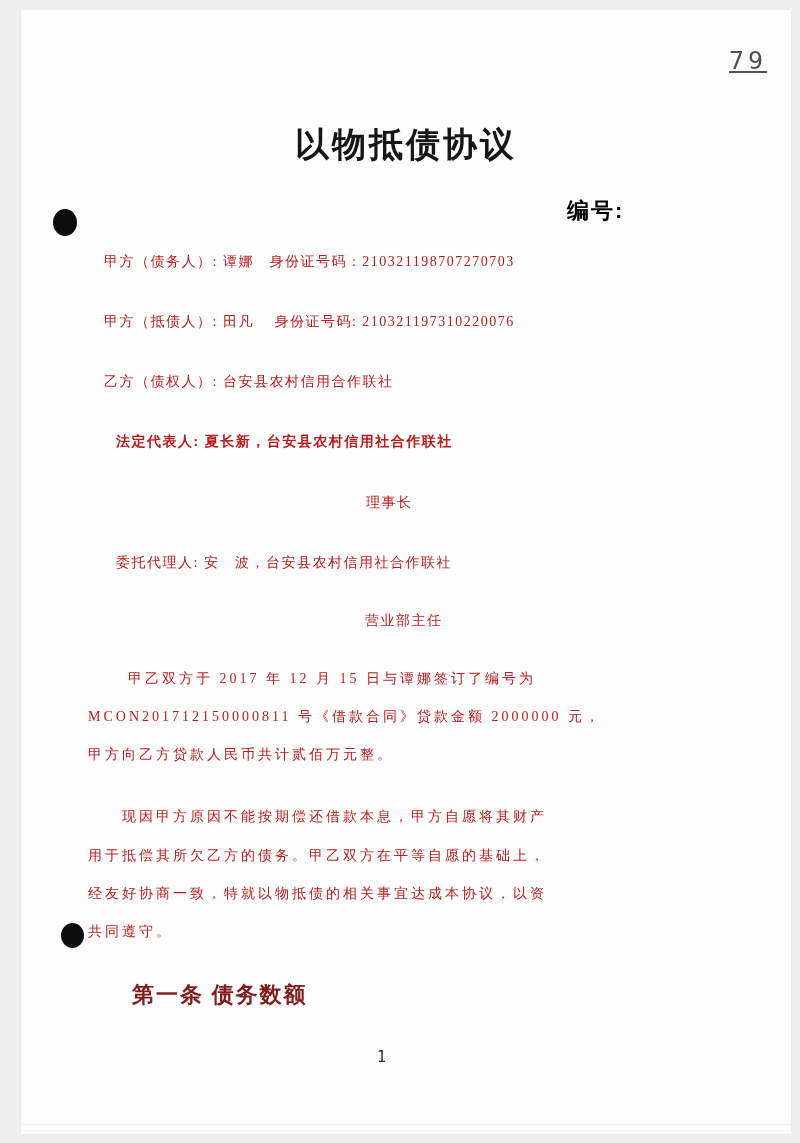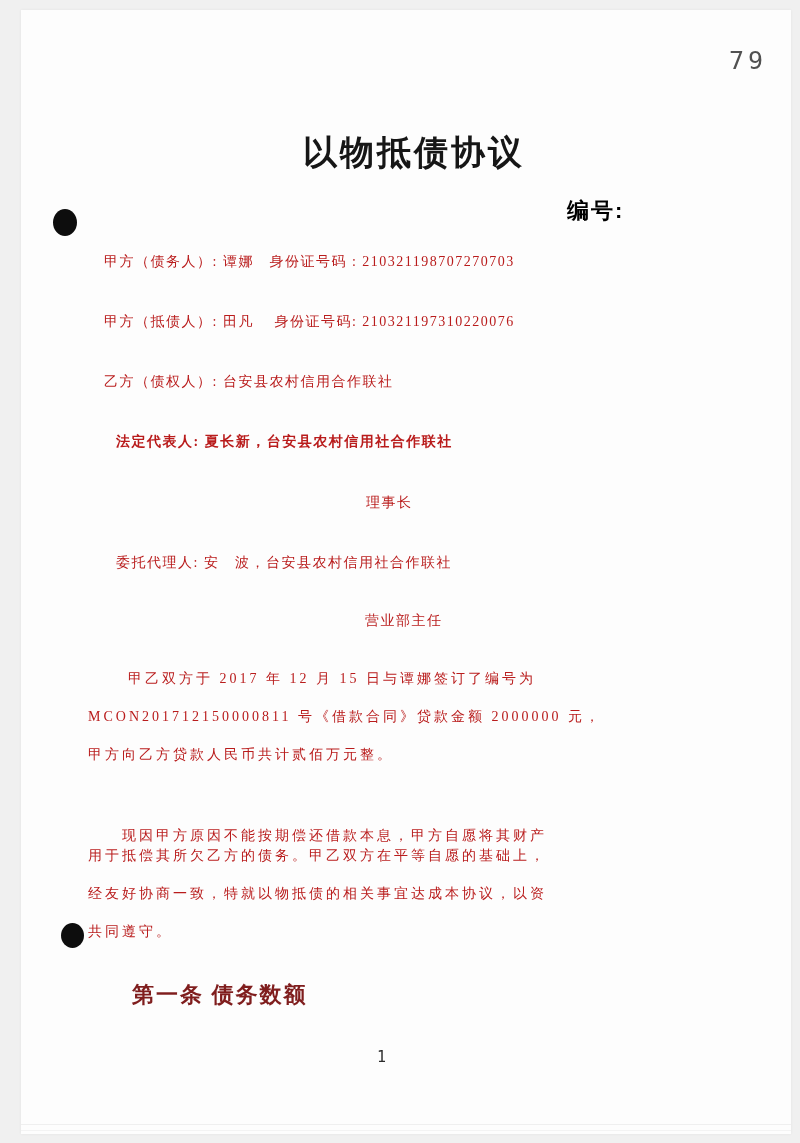--- a/index.html
+++ b/index.html
@@ -26,30 +26,31 @@
     background: #fdfdfd;
     box-shadow: 0 0 3px rgba(0,0,0,0.06);
   }
   .abs { position: absolute; white-space: pre; }
   .corner-num {
     font-family: "DejaVu Sans Mono", monospace;
     font-size: 25px;
     letter-spacing: 4px;
     color: #3a3a3a;
     opacity: 0.88;
+    text-decoration: underline;
   }
   .title {
     left: 0; top: 112px; width: 100%;
     text-align: center;
     font-family: "Liberation Sans", sans-serif;
     font-size: 34px;
     font-weight: 700;
     letter-spacing: 3px;
     color: #161616;
-    margin: 8px;
+    margin: 0;
   }
   .ref-label {
     font-family: "Liberation Sans", sans-serif;
     font-size: 22px;
     font-weight: 700;
     letter-spacing: 2px;
     color: #000000;
   }
   .line {
     font-size: 14px;
@@ -105,21 +106,21 @@
     <div class="abs line" style="left:83px; top:363px;">乙方（债权人）: 台安县农村信用合作联社</div>
     <div class="abs line" style="left:95px; top:423px;font-weight:bold;">法定代表人: 夏长新，台安县农村信用社合作联社</div>
     <div class="abs line" style="left:345px; top:484px;">理事长</div>
     <div class="abs line" style="left:95px; top:544px;">委托代理人: 安　波，台安县农村信用社合作联社</div>
     <div class="abs line" style="left:344px; top:602px;text-align:center;">营业部主任</div>
 
     <div class="abs line para" style="left:107px; top:660px;">甲乙双方于 2017 年 12 月 15 日与谭娜签订了编号为</div>
     <div class="abs line para" style="left:67px; top:698px;">MCON201712150000811 号《借款合同》贷款金额 2000000 元，</div>
     <div class="abs line para" style="left:67px; top:736px;">甲方向乙方贷款人民币共计贰佰万元整。</div>
 
-    <div class="abs line para" style="left:101px; top:817px;">现因甲方原因不能按期偿还借款本息，甲方自愿将其财产</div>
+    <div class="abs line para" style="left:101px; top:798px;">现因甲方原因不能按期偿还借款本息，甲方自愿将其财产</div>
     <div class="abs line para" style="left:67px; top:837px;">用于抵偿其所欠乙方的债务。甲乙双方在平等自愿的基础上，</div>
     <div class="abs line para" style="left:67px; top:875px;">经友好协商一致，特就以物抵债的相关事宜达成本协议，以资</div>
     <div class="abs line para" style="left:67px; top:913px;">共同遵守。</div>
 
     <div class="abs heading" style="left:111px; top:970px;">第一条 债务数额</div>
 
     <div class="abs footer-num" style="left:356px; top:1038px;">1</div>
 
     <div class="scan-line" style="top:1114px;"></div>
     <div class="scan-line" style="top:1120px; background:#f3f3f3;"></div>

